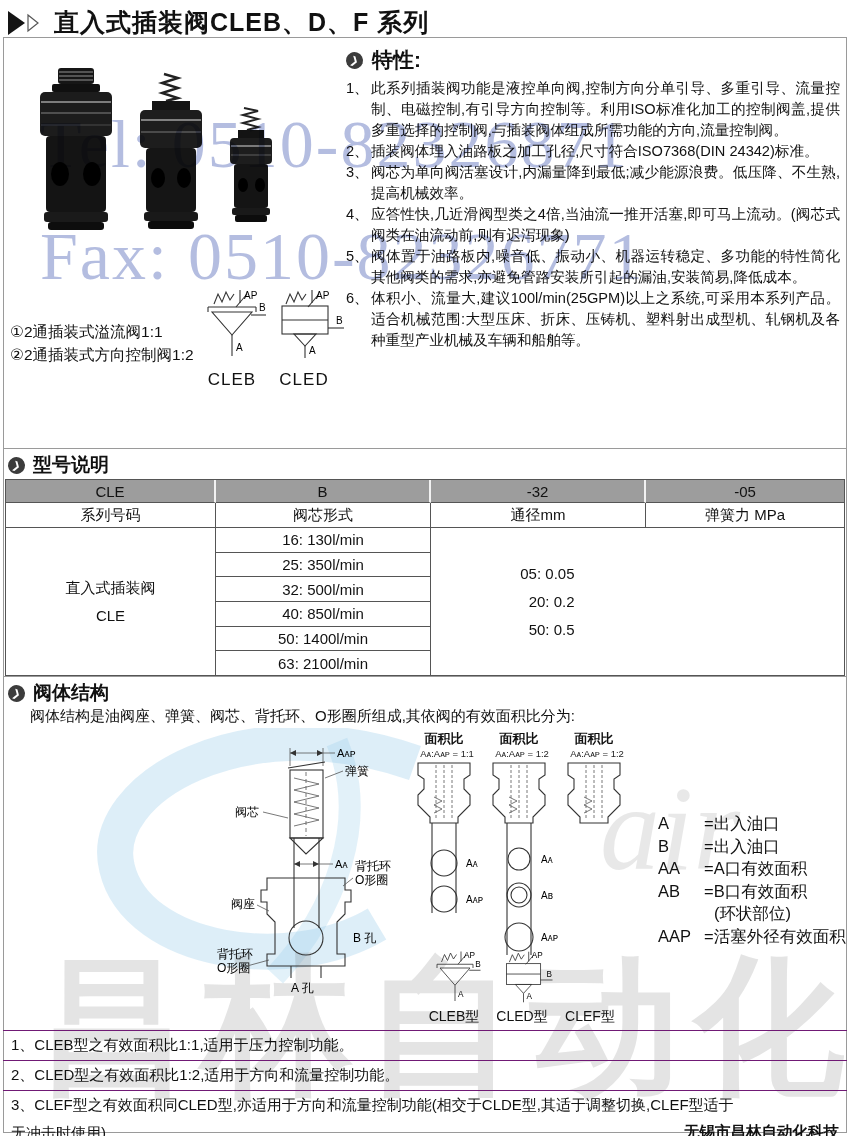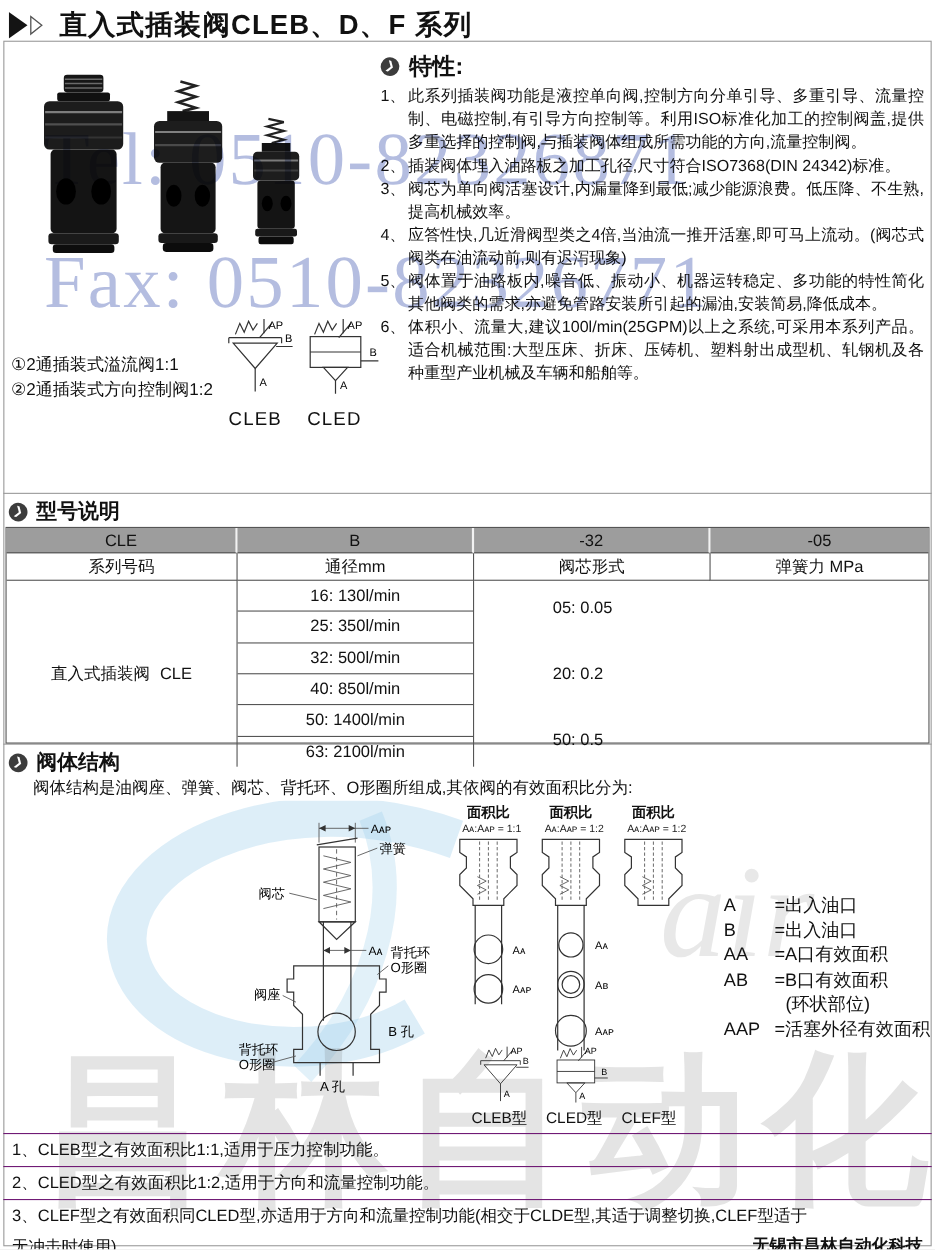--- a/index.html
+++ b/index.html
@@ -54,27 +54,27 @@
   .model-table { position:absolute; left:5px; top:479px; width:840px; border:1px solid #555; z-index:3; background:transparent; }
   .mt-row { display:grid; grid-template-columns:210px 215px 215px 1fr; }
   .mt-code-cell { background:#9d9d9d; border-right:2px solid #f2f2f2; border-bottom:1px solid #555;
     height:23px; display:flex; align-items:center; justify-content:center; font-size:15px; }
   .mt-code-cell:last-child { border-right:none; }
   .mt-label-cell { border-right:1px solid #555; border-bottom:1px solid #555; height:25px;
     display:flex; align-items:center; justify-content:center; font-size:15px; }
   .mt-label-cell:last-child { border-right:none; }
   .mt-body-cell { border-right:1px solid #555; font-size:15px; }
   .mt-body-cell:last-child { border-right:none; }
-  .mt-series { display:flex; align-items:center; justify-content:center; gap:9px; }
+  .mt-series { display:flex; flex-direction:column; align-items:center; justify-content:center; gap:9px; }
   .mt-cores { display:flex; flex-direction:column; justify-content:center; gap:13px; padding-left:65px; }
   .mt-dias { display:flex; flex-direction:column; }
   .mt-dia { flex:1; display:flex; align-items:center; justify-content:center; border-bottom:1px solid #555; }
   .mt-dia:last-child { border-bottom:none; }
   .mt-springs { display:flex; flex-direction:column; justify-content:center; gap:11px; }
-  .mt-springs div { width:72px; margin:16px auto; text-align:left; }
+  .mt-springs div { width:72px; margin:0 auto; text-align:right; }
   .mt-body { height:147px; }
 
   
   .structure-intro { position:absolute; left:30px; top:707px; font-size:15px; z-index:3; }
   .main-diagram { position:absolute; left:175px; top:726px; z-index:3; }
   .ratio-col { position:absolute; top:730px; width:95px; z-index:3; }
   .rc1 { left:412px; } .rc2 { left:487px; } .rc3 { left:562px; }
   .ratio-title { width:64px; text-align:center; font-size:13px; font-weight:bold; }
   .ratio-sub { width:86px; margin-left:-8px; text-align:center; font-size:9.5px; color:#222; }
   .legend { position:absolute; left:658px; top:812px; z-index:3; font-size:16.5px; line-height:22.5px; }
@@ -240,22 +240,22 @@
   </div>
   <div class="model-table">
     <div class="mt-row">
       <div class="mt-code-cell">CLE</div>
       <div class="mt-code-cell">B</div>
       <div class="mt-code-cell">-32</div>
       <div class="mt-code-cell">-05</div>
     </div>
     <div class="mt-row">
       <div class="mt-label-cell">系列号码</div>
+      <div class="mt-label-cell">阀芯形式</div>
       <div class="mt-label-cell">通径mm</div>
-      <div class="mt-label-cell">阀芯形式</div>
       <div class="mt-label-cell">弹簧力 MPa</div>
     </div>
     <div class="mt-row mt-body">
       <div class="mt-body-cell mt-series">
         <div>直入式插装阀</div>
         <div>CLE</div>
       </div>
       <div class="mt-body-cell mt-dias">
         <div class="mt-dia">16: 130l/min</div>
         <div class="mt-dia">25: 350l/min</div>

